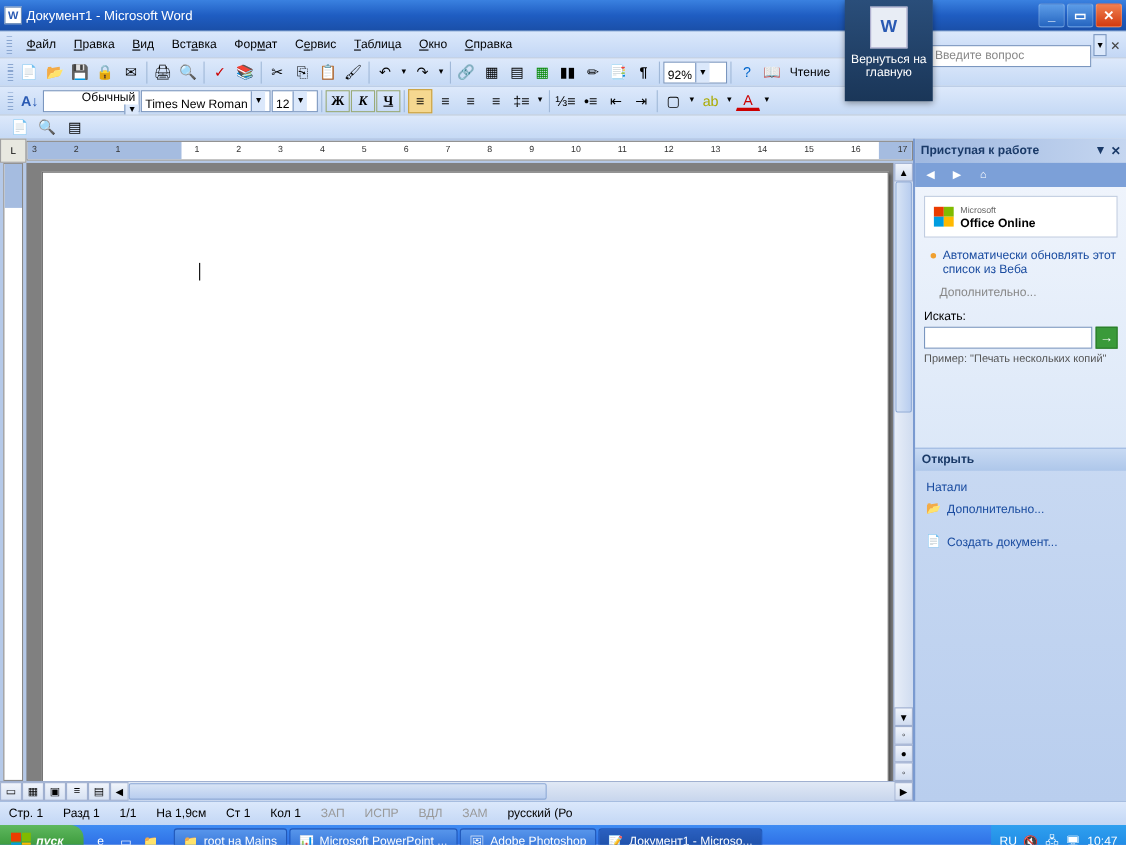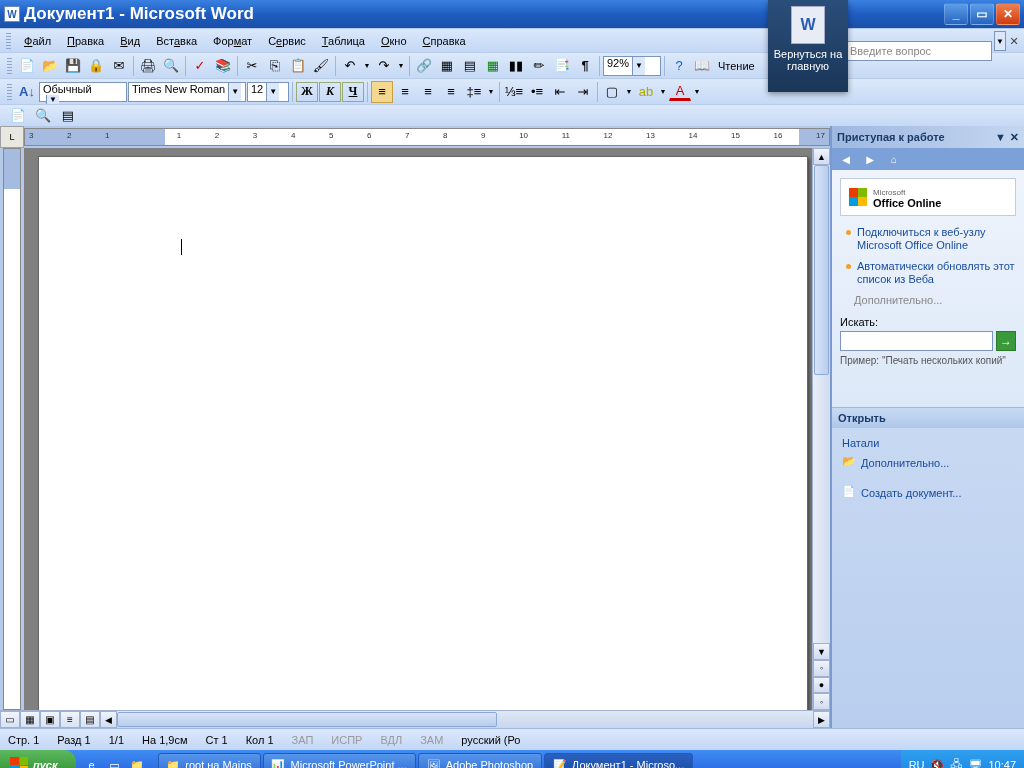--- a/index.html
+++ b/index.html
@@ -1,37 +1,37 @@
 <!DOCTYPE html>
 <html><head>
 <meta charset="utf-8">
 <style>
 * { margin:0; padding:0; box-sizing:border-box; font-family:Tahoma,Arial,sans-serif; font-size:11px; }
 body { width:1024px; height:768px; background:#ece9d8; overflow:hidden; position:relative; }
 .titlebar { height:28px; background:linear-gradient(#3a81e0,#1f5dc2 50%,#1a4fa8); color:#fff; display:flex; align-items:center; padding:0 4px; }
 .titlebar .app-icon { width:16px; height:16px; background:#fff; border:1px solid #6a8bb8; margin-right:4px; display:flex; align-items:center; justify-content:center; color:#2a5ab3; font-weight:bold; font-size:10px; }
-.titlebar .title { font-weight:bold; font-size:17px; flex:0 0 auto; }
+.titlebar .title { font-weight:normal; font-size:12px; flex:0 0 auto; }
 .titlebar .spacer { flex:1; }
 .titlebar .winbtns { display:flex; gap:2px; }
 .titlebar .winbtn { width:24px; height:22px; border:1px solid #fff3; border-radius:3px; display:flex; align-items:center; justify-content:center; color:#fff; font-weight:bold; font-size:12px; }
 .titlebar .winbtn.min { background:linear-gradient(#5d9de8,#2565c0); }
 .titlebar .winbtn.max { background:linear-gradient(#5d9de8,#2565c0); }
 .titlebar .winbtn.close { background:linear-gradient(#f08050,#d23a10); }
 .menubar { height:24px; background:linear-gradient(#dbe8fb,#c3d7f5); display:flex; align-items:center; padding:0 6px; border-top:1px solid #b0c8ea; gap:2px; position:relative; }
 .menubar .grip { width:5px; height:16px; background:repeating-linear-gradient(0deg,#8aa6d0 0 1px,transparent 1px 3px); margin-right:4px; }
 .menubar .mitem { padding:3px 7px; cursor:default; }
 .menubar .mitem u { text-decoration:underline; }
 .question-box { position:absolute; right:32px; top:0; height:20px; width:146px; background:#fff; border:1px solid #7a96bf; display:flex; align-items:center; padding:0 3px; color:#888; margin-top:12px;}
 .question-drop { position:absolute; right:18px; top:2px; width:12px; height:20px; border:1px solid #7a96bf; background:#dbe8fb; display:flex; align-items:center; justify-content:center; font-size:8px;}
 .question-x { position:absolute; right:4px; top:2px; width:12px; height:20px; display:flex; align-items:center; justify-content:center; color:#444; }
 .toolbar { height:26px; background:linear-gradient(#dde9fb,#c5d9f5); display:flex; align-items:center; padding:0 4px; border-top:1px solid #b8cbe8; gap:1px; }
 .toolbar .grip { width:5px; height:16px; background:repeating-linear-gradient(0deg,#8aa6d0 0 1px,transparent 1px 3px); margin:0 3px; }
 .tb { width:22px; height:22px; display:flex; align-items:center; justify-content:center; font-size:13px; border:1px solid transparent; }
 .sep { width:1px; height:20px; background:#a0b8d8; margin:0 2px; }
-.combo { height:20px; background:#fff; border:1px solid #7a96bf; display:flex; align-items:flex-start; padding:0 3px; }
+.combo { height:20px; background:#fff; border:1px solid #7a96bf; display:flex; align-items:flex-end; padding:0 3px; }
 .combo .drop { width:13px; height:18px; background:#dbe8fb; border-left:1px solid #7a96bf; display:flex; align-items:center; justify-content:center; font-size:8px; margin-left:3px; margin-right:-3px; }
 .toolbar3 { height:22px; background:linear-gradient(#dde9fb,#c5d9f5); display:flex; align-items:center; padding:0 4px; gap:3px; border-top:1px solid #b8cbe8;}
 .workspace { display:flex; height:602px; background:#b5c9e8; }
 .rulerwrap { flex:1; display:flex; flex-direction:column; background:#b5c9e8; }
 .hruler { height:22px; display:flex; background:#b5c9e8; }
 .hruler .corner { width:24px; height:22px; background:#e8e8e0; border:1px solid #a0a0a0; display:flex; align-items:center; justify-content:center; font-size:9px;}
 .hruler .scale { flex:1; background:#fff; border:1px solid #888; height:18px; margin-top:2px; position:relative; font-size:9px; color:#333; overflow:hidden;}
 .hruler .marginL { position:absolute; left:0; top:0; width:140px; height:100%; background:#a5bce0;}
 .hruler .marginR { position:absolute; right:0; top:0; width:30px; height:100%; background:#a5bce0;}
 .doc-scroll-area { flex:1; display:flex; overflow:hidden; }
@@ -311,24 +311,20 @@
         <div class="sq">
             <div></div>
             <div></div>
             <div></div>
             <div></div>
           </div>
         <div><span style="font-size:8px;color:#666;">Microsoft</span><br><b>Office Online</b></div>
       </div>
       <div class="tp-bullet">
           <div class="dot"></div>
-          <a>Подключиться к веб-узлу Microsoft Office Online</a>
-        </div>
-      <div class="tp-bullet">
-          <div class="dot"></div>
           <a>Автоматически обновлять этот список из Веба</a>
         </div>
       <div class="tp-more">Дополнительно...</div>
       <div class="tp-search-lbl">Искать:</div>
       <div class="tp-search-row">
         <input type="text" style="">
         <div class="go">→</div>
       </div>
       <div class="tp-example">Пример: "Печать нескольких копий"</div>
     </div>

